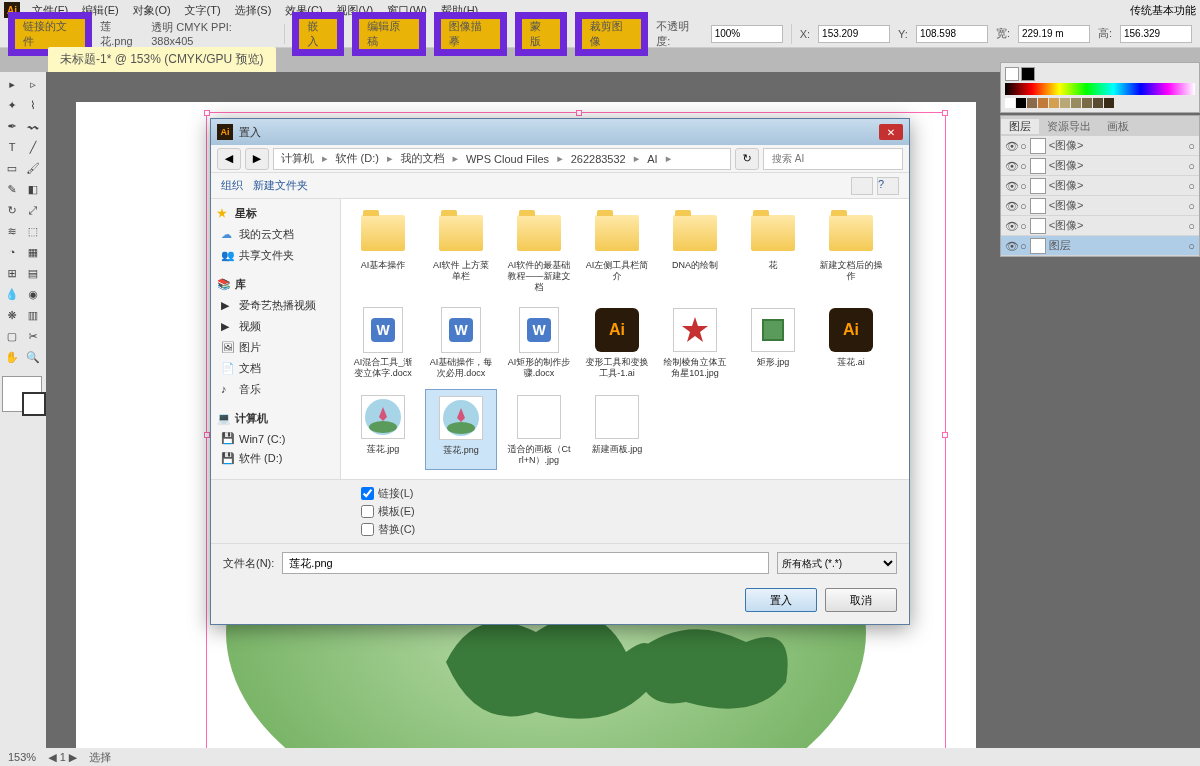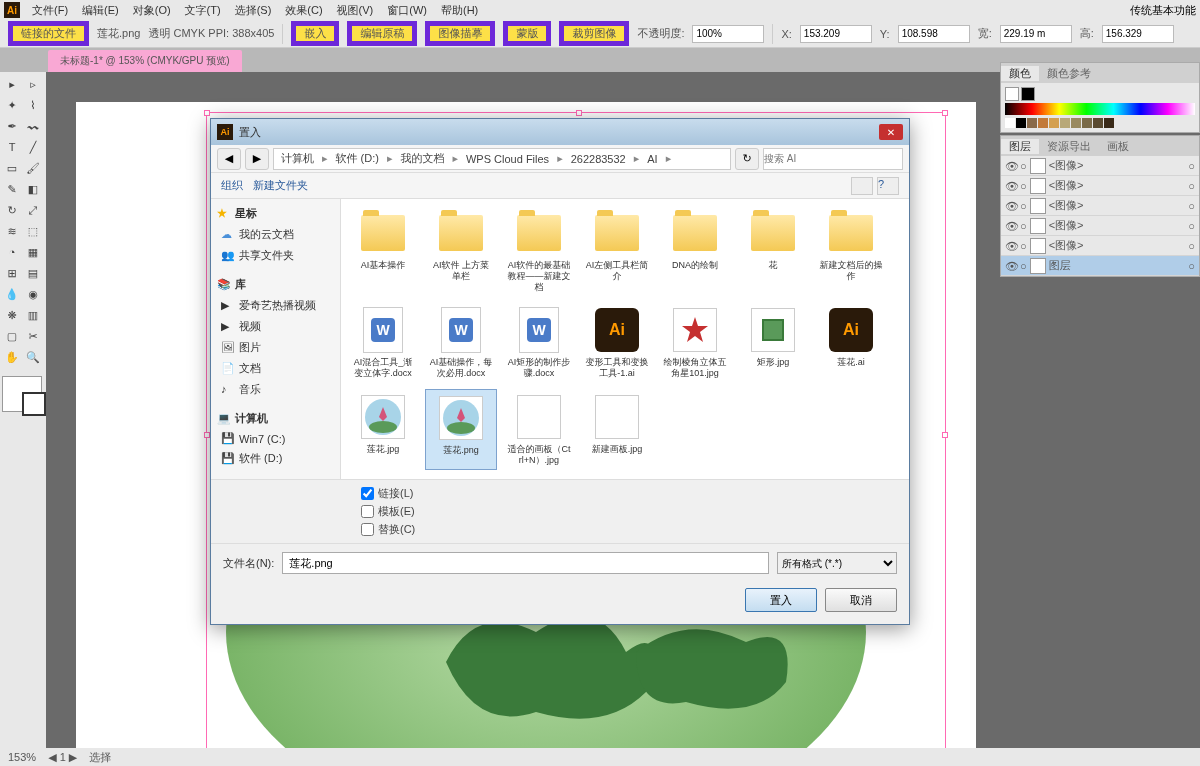--- a/index.html
+++ b/index.html
@@ -4,23 +4,23 @@
 <style>
 *{margin:0;padding:0;box-sizing:border-box;font-family:"Microsoft YaHei",Arial,sans-serif;font-size:11px;user-select:none}
 body{background:#4a4a4a;width:1200px;height:766px;overflow:hidden;position:relative}
 .menubar{background:#e8e8e8;height:20px;display:flex;align-items:center;padding:0 4px;gap:2px}
 .menubar .logo{width:16px;height:16px;background:#2a1a0a;display:flex;align-items:center;justify-content:center;color:#ff9a00;font-weight:bold;font-size:10px;margin-right:4px}
 .menubar .item{padding:2px 6px;color:#333;cursor:pointer}
 .menubar .right{margin-left:auto;display:flex;gap:4px}
 .optbar{background:#e8e8e8;height:28px;display:flex;align-items:center;padding:0 8px;gap:8px;border-bottom:1px solid #ccc;color:#555;font-size:10px}
 .optbar input[type=text]{width:72px;height:18px;border:1px solid #bbb;padding:0 3px;font-size:10px}
 .optbar .sep{width:1px;height:20px;background:#ccc}
-.optbar .btn{padding:0 8px;background:#fde047;border:5px solid #6d28d9}
+.optbar .btn{padding:0 8px;background:#eab308;border:7px solid #6d28d9}
 .tabbar{background:#b8b8b8;height:24px;display:flex;align-items:flex-end;padding-left:48px}
-.tabbar .tab{background:#f9a8d4;padding:4px 12px;font-size:10px;color:#555;border-radius:2px 2px 0 0}
+.tabbar .tab{background:#fef9c3;padding:4px 12px;font-size:12px;color:#555;border-radius:2px 2px 0 0}
 .workspace{position:absolute;top:72px;left:0;right:0;bottom:18px;display:flex}
 .toolbox{width:46px;background:#e8e8e8;display:flex;flex-wrap:wrap;padding:2px;gap:1px;align-content:flex-start}
 .toolbox .tool{width:20px;height:20px;display:flex;align-items:center;justify-content:center;color:#444;cursor:pointer}
 .toolbox .swatch{width:40px;height:36px;margin-top:8px;background:#fff;border:1px solid #999;position:relative}
 .toolbox .swatch::after{content:"";position:absolute;right:-5px;bottom:-5px;width:20px;height:20px;border:2px solid #333;background:#fff}
 .canvas-area{flex:1;background:#6a6a6a;position:relative;overflow:hidden}
 .canvas{position:absolute;top:30px;left:30px;width:900px;height:650px;background:#fff}
 .artwork{position:absolute;top:480px;left:120px;width:700px;height:260px}
 .sel-box{position:absolute;border:1px solid #ff69b4;pointer-events:none}
 .sel-handle{position:absolute;width:6px;height:6px;border:1px solid #ff69b4;background:#fff}
@@ -42,21 +42,21 @@
 
 .dialog{position:absolute;top:118px;left:210px;width:700px;background:#f0f0f0;border:1px solid #5a7ca0;box-shadow:0 4px 20px rgba(0,0,0,.4);z-index:100}
 .dlg-title{background:linear-gradient(#c8dced,#a8c4dc);height:26px;display:flex;align-items:center;padding:0 6px;font-size:11px;color:#333}
 .dlg-title .icn{width:16px;height:16px;background:#2a1a0a;color:#ff9a00;font-weight:bold;font-size:9px;display:flex;align-items:center;justify-content:center;margin-right:6px}
 .dlg-title .close{margin-left:auto;width:24px;height:16px;background:#c53030;color:#fff;display:flex;align-items:center;justify-content:center;font-size:10px;cursor:pointer;border-radius:2px}
 .dlg-nav{height:28px;background:#f5f5f5;display:flex;align-items:center;padding:0 6px;gap:4px;border-bottom:1px solid #ddd}
 .dlg-nav .navbtn{width:24px;height:22px;border:1px solid #ccc;background:#eee;border-radius:3px;display:flex;align-items:center;justify-content:center}
 .dlg-nav .crumb{flex:1;display:flex;align-items:center;gap:2px;font-size:10px;color:#444;border:1px solid #ccc;height:22px;padding:0 4px;background:#fff}
 .dlg-nav .crumb span{padding:0 3px}
 .dlg-nav .crumb .sep{color:#888}
-.dlg-nav .search{width:140px;height:22px;border:1px solid #ccc;padding:0 0;background:#fff;color:#888;font-size:10px}
+.dlg-nav .search{width:140px;height:22px;border:1px solid #ccc;padding:0 8px;background:#fff;color:#888;font-size:10px}
 .dlg-toolbar{height:26px;background:#f5f5f5;display:flex;align-items:center;padding:0 10px;gap:10px;font-size:10px;color:#2a5a9a;border-bottom:1px solid #ddd}
 .dlg-toolbar .r{margin-left:auto;display:flex;gap:4px}
 .dlg-toolbar .vbtn{width:22px;height:18px;border:1px solid #ccc;background:#eee}
 .dlg-body{display:flex;height:280px;background:#fff}
 .dlg-sidebar{width:130px;border-right:1px solid #ddd;padding:4px 0;background:#f5f5f5;overflow:auto}
 .dlg-sidebar .item{padding:3px 10px;font-size:10px;color:#333;display:flex;align-items:center;gap:5px;cursor:pointer}
 .dlg-sidebar .item.hdr{font-weight:bold;padding-left:6px}
 .dlg-sidebar .ic{width:13px;height:13px;display:inline-block}
 .dlg-files{flex:1;padding:6px;overflow:auto;display:flex;flex-wrap:wrap;gap:6px;align-content:flex-start}
 .file-item{width:72px;display:flex;flex-direction:column;align-items:center;padding:4px;cursor:pointer}
@@ -177,24 +177,20 @@
         <div class="sel-handle" style="top:-3px;left:50%"></div>
         <div class="sel-handle" style="left:-3px;top:50%"></div>
           <div class="sel-handle" style="right:-3px;top:50%"></div>
       </div>
     </div>
   </div>
 </div>
 
 <div class="panels">
   <div class="panel">
-    <div class="panel-tabs">
-      <span class="ptab active">颜色</span>
-      <span class="ptab">颜色参考</span>
-    </div>
     <div class="color-panel-body">
       <div style="display:flex;gap:2px">
           <div style="width:14px;height:14px;background:#fff;border:1px solid #999"></div>
           <div style="width:14px;height:14px;background:#000;border:1px solid #999"></div>
         </div>
       <div class="color-strip"></div>
       <div class="swatch-row">
         <div class="sw" style="background:#fff"></div>
           <div class="sw" style="background:#000"></div>
           <div class="sw" style="background:#8a6a4a"></div>

